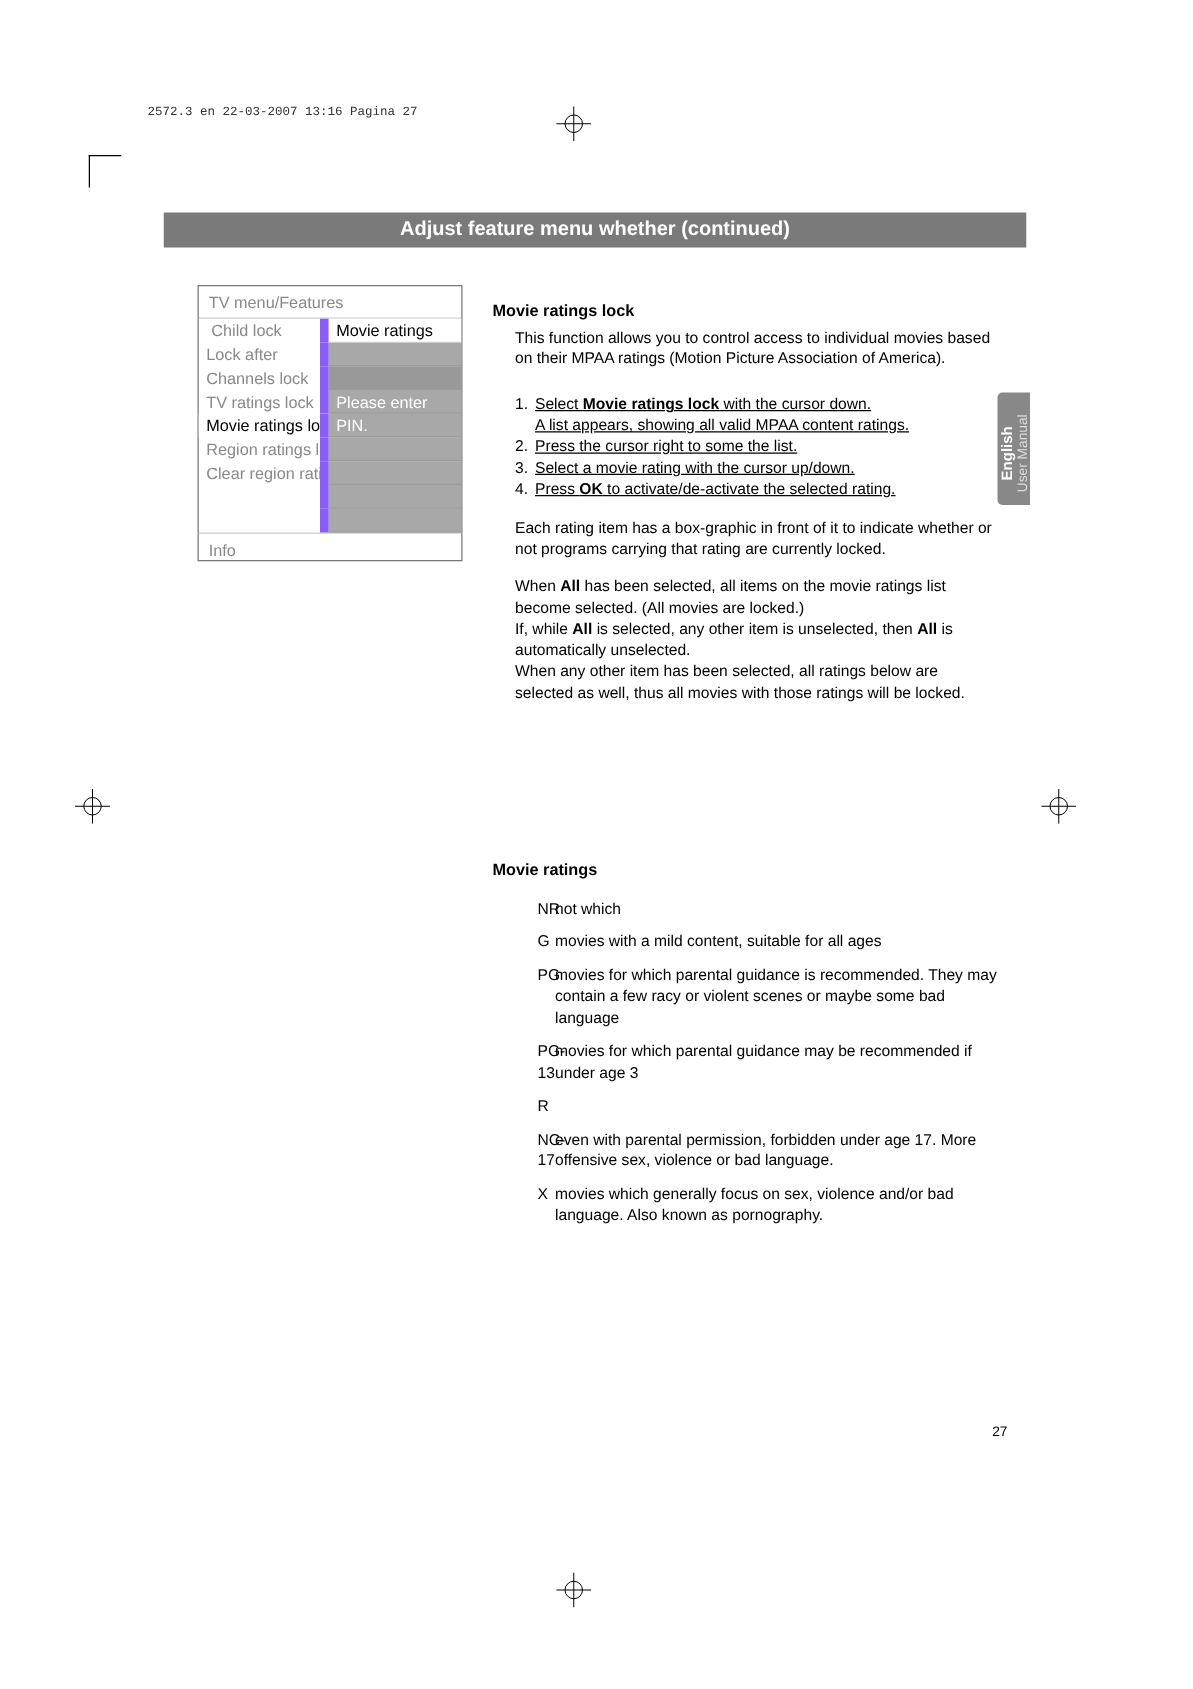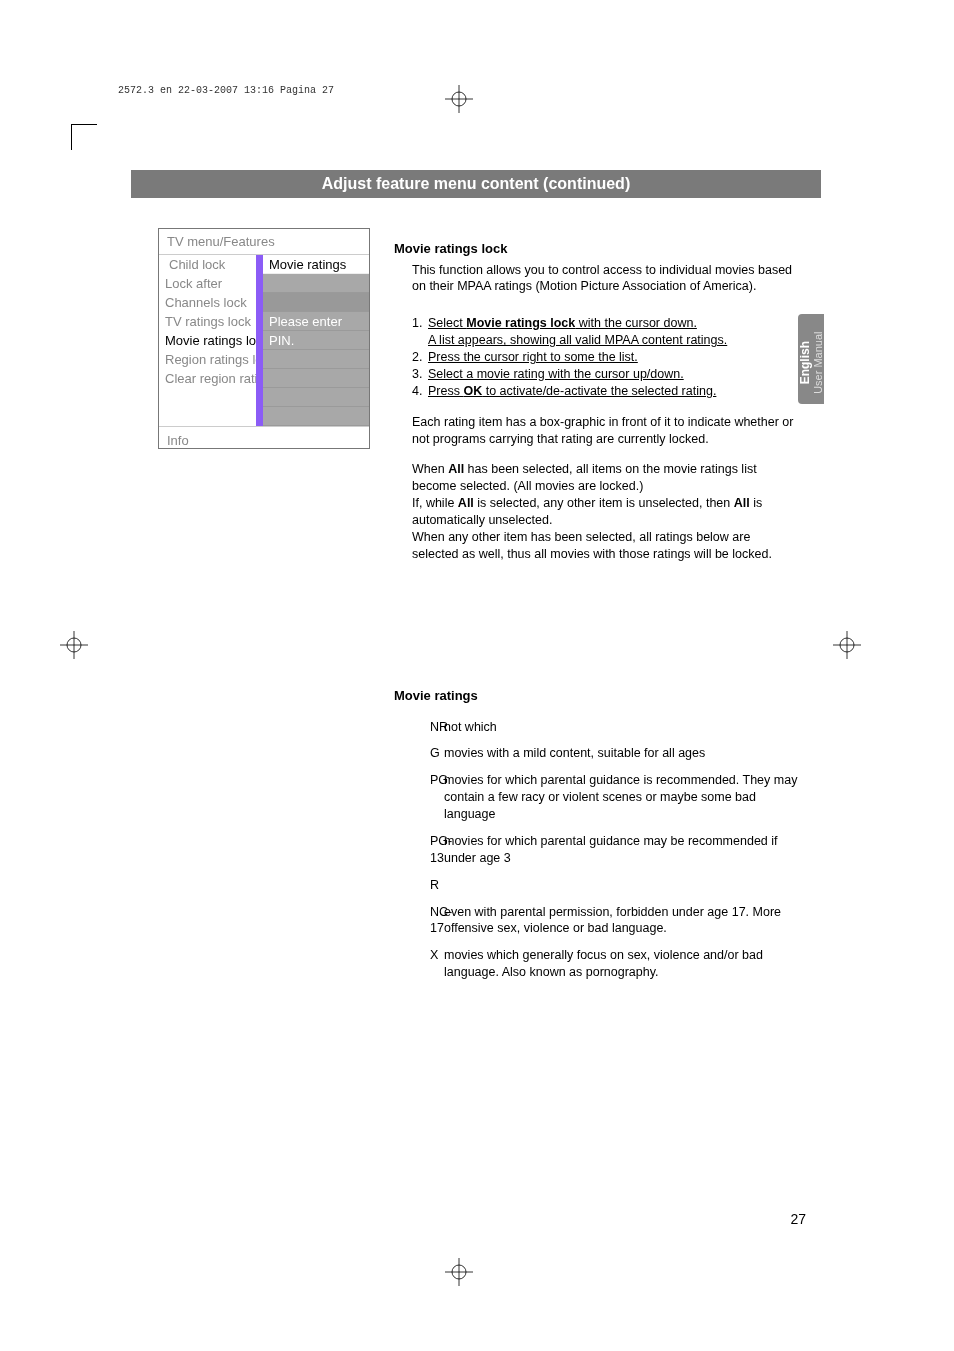--- a/index.html
+++ b/index.html
@@ -155,23 +155,23 @@
     width: 410px;
     font-size: 12.5px;
     line-height: 1.35;
   }
   .ratings-section h4 { font-size: 13px; font-weight: bold; margin-bottom: 14px; }
   .rating-row { display: flex; margin-bottom: 10px; }
   .rating-code { width: 50px; font-weight: normal; flex-shrink: 0; padding-left: 36px; }
   .rating-desc { flex: 1; }
   .page-num {
     position: absolute;
-    top: 1211px;
+    top: 1140px;
     right: 148px;
-    font-size: 14px;
+    font-size: 11px;
   }
 </style>
 </head>
 <body>
 
 <div class="corner-tl"></div>
 
 <svg class="reg-mark-top" viewBox="0 0 28 28">
   <line x1="14" y1="0" x2="14" y2="28" stroke="#000" stroke-width="0.8"></line>
   <line x1="0" y1="14" x2="28" y2="14" stroke="#000" stroke-width="0.8"></line>
@@ -191,21 +191,21 @@
   <line x1="14" y1="0" x2="14" y2="28" stroke="#000" stroke-width="0.8"></line>
   <line x1="0" y1="14" x2="28" y2="14" stroke="#000" stroke-width="0.8"></line>
   <circle cx="14" cy="14" r="7" stroke="#000" stroke-width="0.8" fill="none"></circle>
 </svg>
 
 <div class="print-header">
   <span>2572.3 en  22-03-2007  13:16  Pagina 27</span>
 </div>
 
 <div class="title-bar">
-  <span>Adjust feature menu content   (continued)</span>
+  <span>Adjust feature menu whether   (continued)</span>
 </div>
 
 <div class="menu-panel">
   <div class="menu-header">TV menu/Features</div>
   <div class="menu-row">
     <div class="menu-left sub">Child lock</div>
     <div class="menu-right" style="background:#fff;color:#000;border-bottom:1px solid #eee;">Movie ratings lock</div>
   </div>
   <div class="menu-row">
     <div class="menu-left">Lock after</div>

